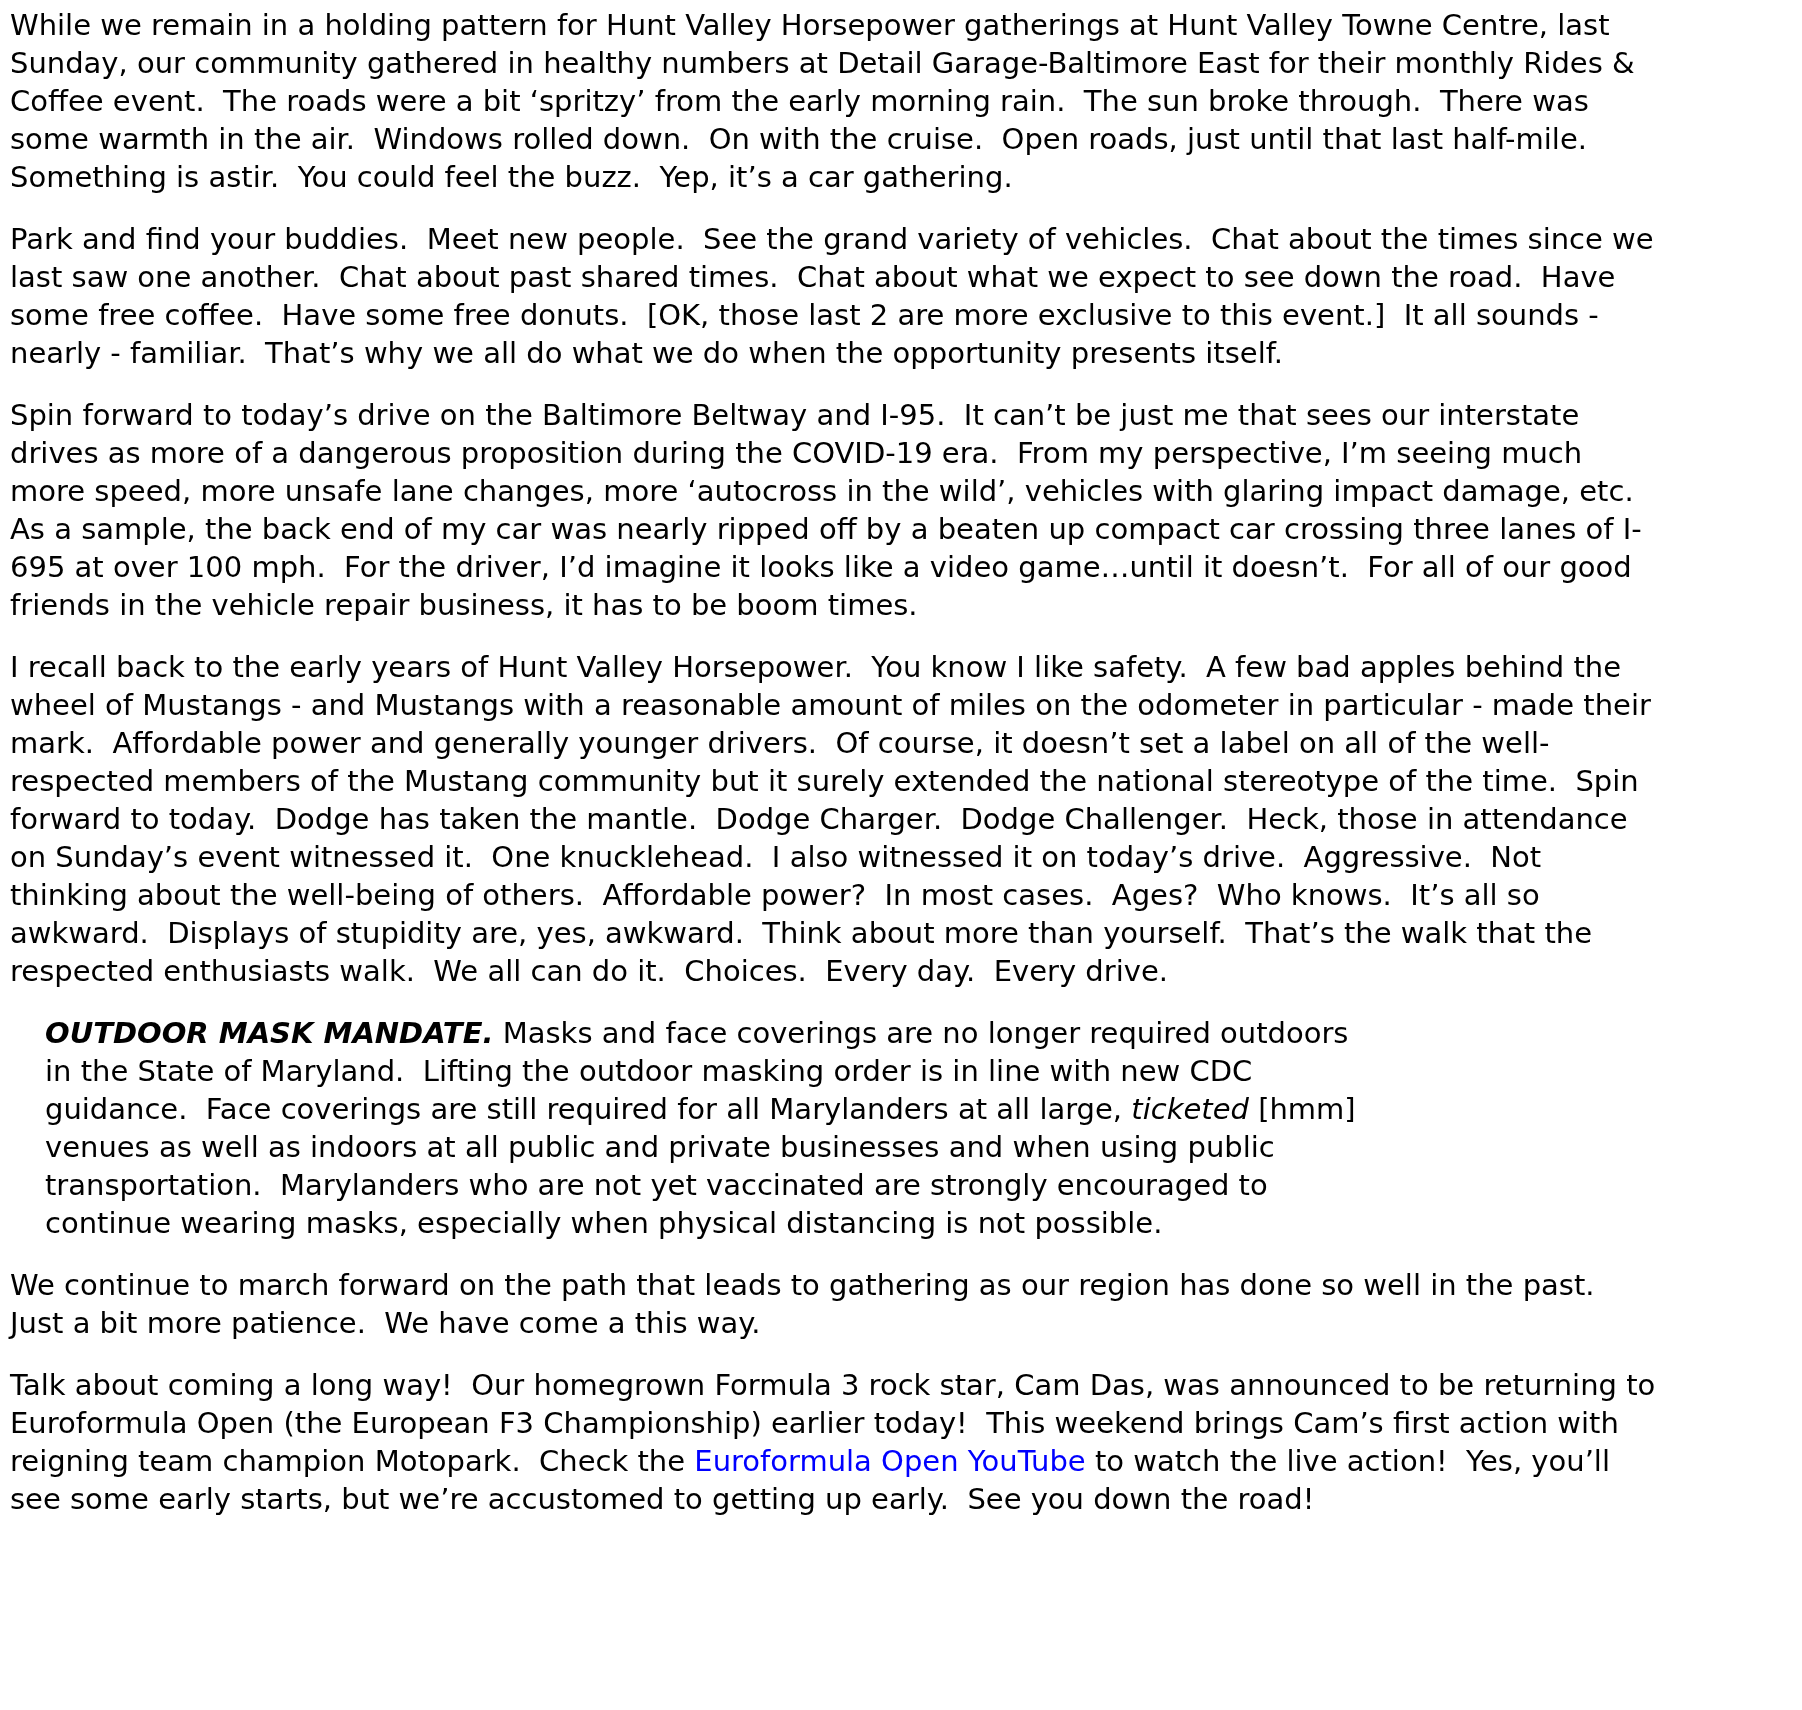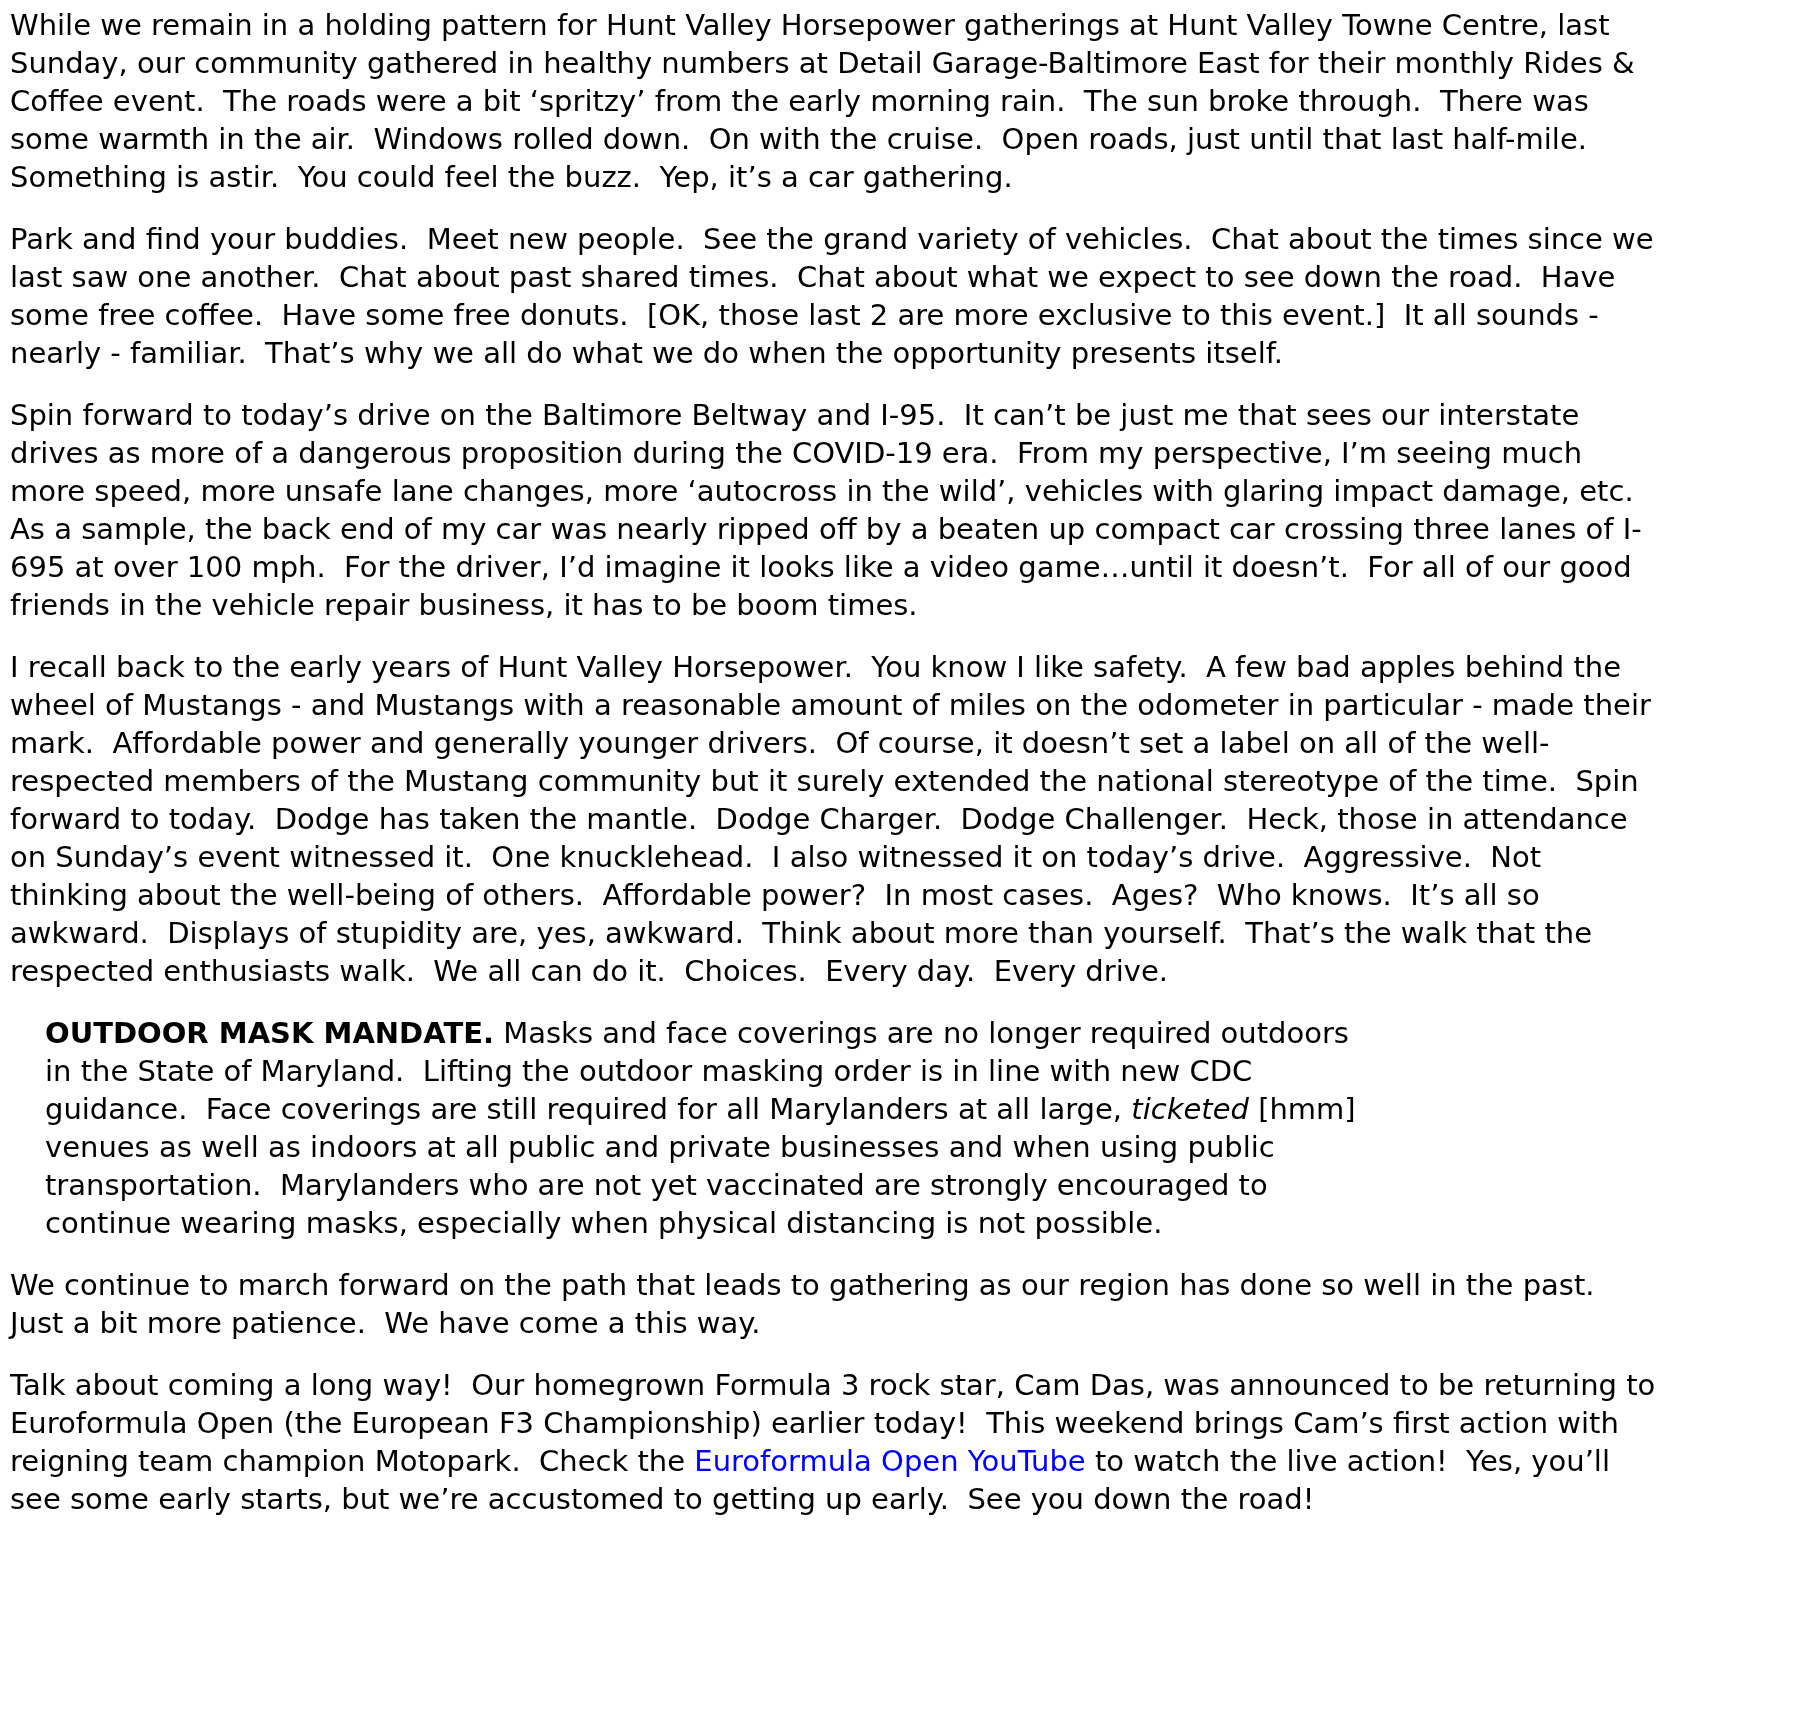--- a/index.html
+++ b/index.html
@@ -17,21 +17,21 @@
   }
   .para {
     margin: 0 0 24px 0;
     white-space: pre-wrap;
   }
   .para:last-child { margin-bottom: 0; }
   .quote {
     margin-left: 35px;
     margin-right: 285px;
   }
-  .quote strong { font-weight: bold; }
+  .quote strong { font-weight: bold; font-style: italic; }
   .quote em { font-style: italic; text-align: right; }
   a.inline-link {
     color: var(--link-color, #0000ff);
     text-decoration: none;
     cursor: pointer;
   }
 </style>
 </head>
 <body>
 

